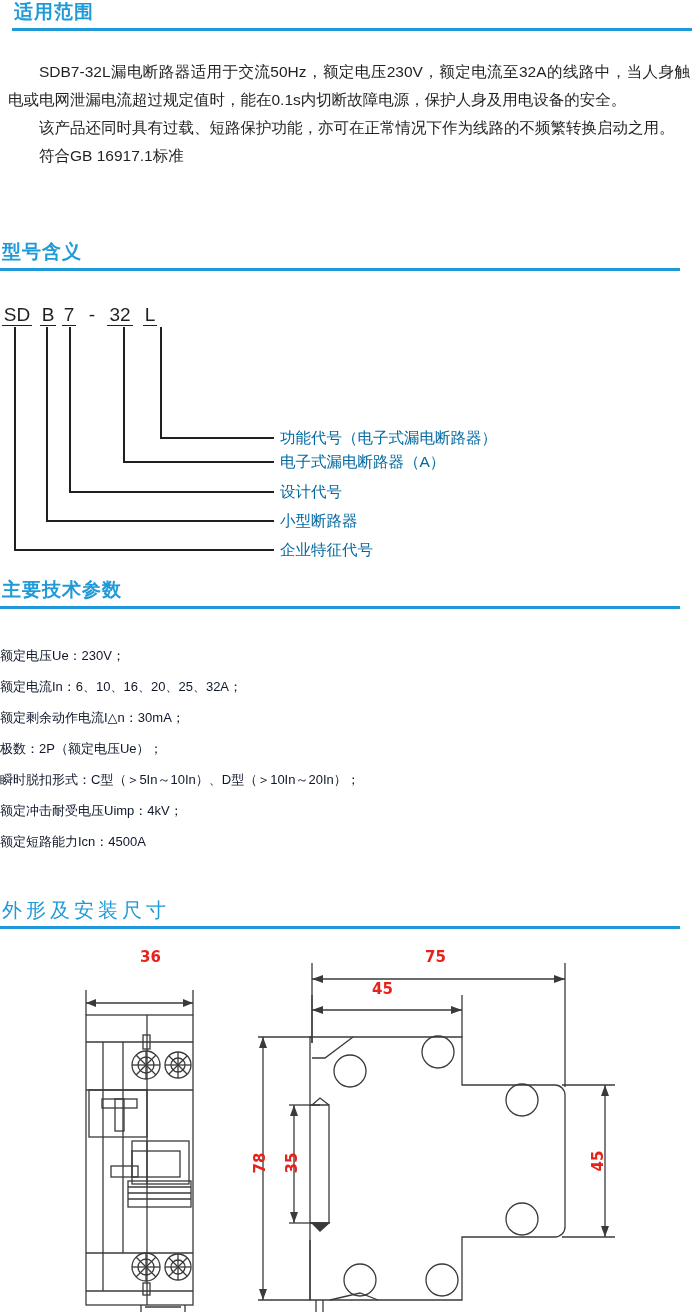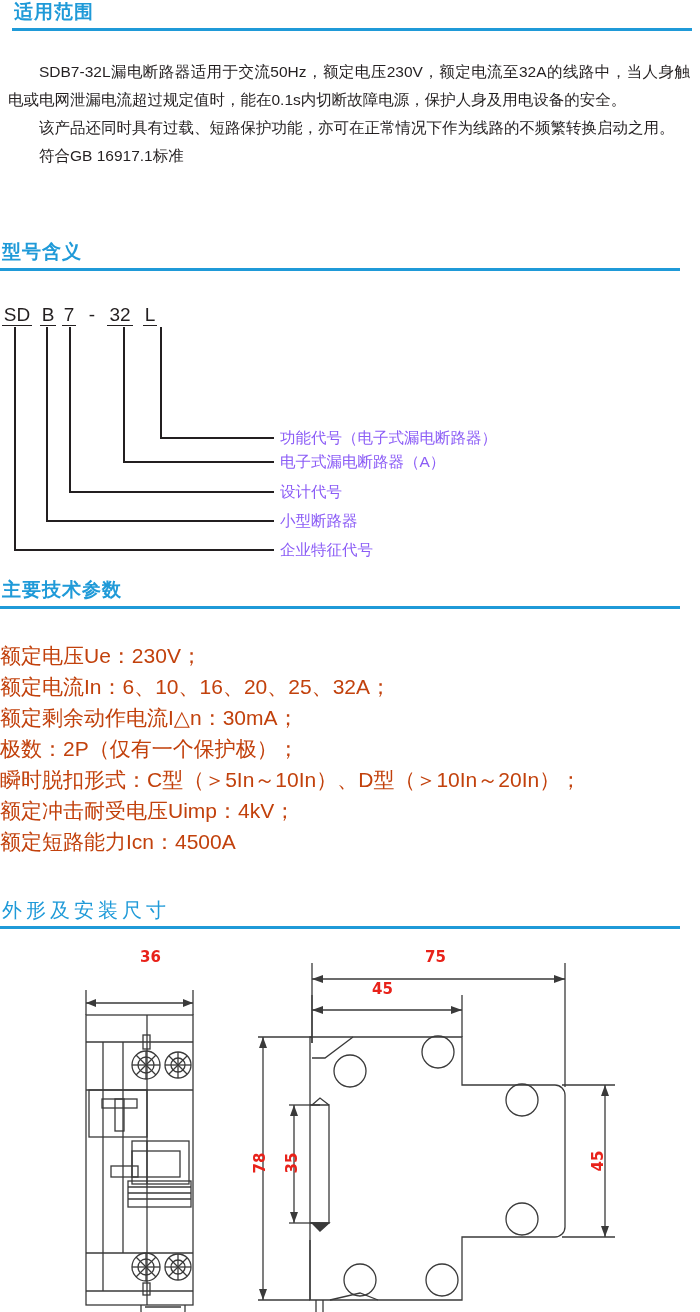--- a/index.html
+++ b/index.html
@@ -59,23 +59,23 @@
     margin: 0;
     text-indent: 2em;
     padding-left: 8px;
   }
 
   
   .params {
     position: absolute;
     left: 0;
     width: 690px;
-    font-size: 21px;
+    font-size: 13px;
     line-height: 31px;
-    color: #c2410c;
+    color: #0f172a;
   }
   .params div { white-space: nowrap; }
 
   
   .modelwrap {
     position: absolute;
     left: 0;
     width: 700px;
     height: 240px;
   }
@@ -85,21 +85,21 @@
     line-height: 20px;
     color: #231f20;
     text-align: center;
     white-space: nowrap;
   }
   .code-seg.uline { border-bottom: 1.4px solid #231f20; }
   .leader-label {
     position: absolute;
     font-size: 15.5px;
     line-height: 18px;
-    color: #8b5cf6;
+    color: #0369a1;
     white-space: nowrap;
   }
 
   
   .drawings {
     position: absolute;
     left: 0;
     width: 576px;
   }
   .dim-text {
@@ -169,21 +169,21 @@
 
 <div class="section" style="top:578px;">
   <div class="sec-title">主要技术参数</div>
   <div class="sec-rule"></div>
 </div>
 
 <div class="params" style="top:640px;">
   <div>额定电压Ue：230V；</div>
   <div>额定电流In：6、10、16、20、25、32A；</div>
   <div>额定剩余动作电流I△n：30mA；</div>
-  <div>极数：2P（仅有一个保护极）；</div>
+  <div>极数：2P（额定电压Ue）；</div>
   <div>瞬时脱扣形式：C型（＞5In～10In）、D型（＞10In～20In）；</div>
   <div>额定冲击耐受电压Uimp：4kV；</div>
   <div>额定短路能力Icn：4500A</div>
 </div>
 
 <div class="section" style="top:898px;">
   <div class="sec-title kai">外形及安装尺寸</div>
   <div class="sec-rule"></div>
 </div>
 

